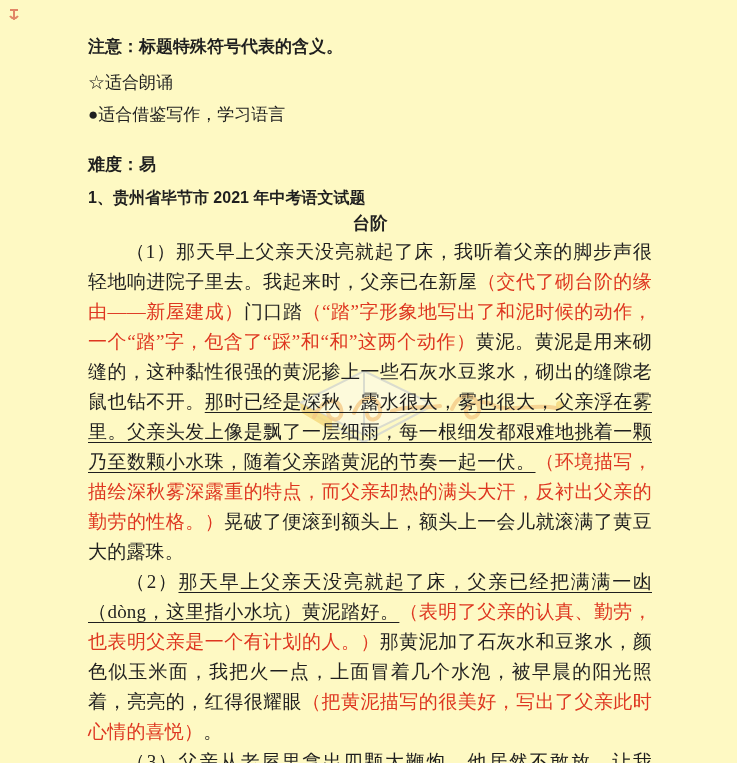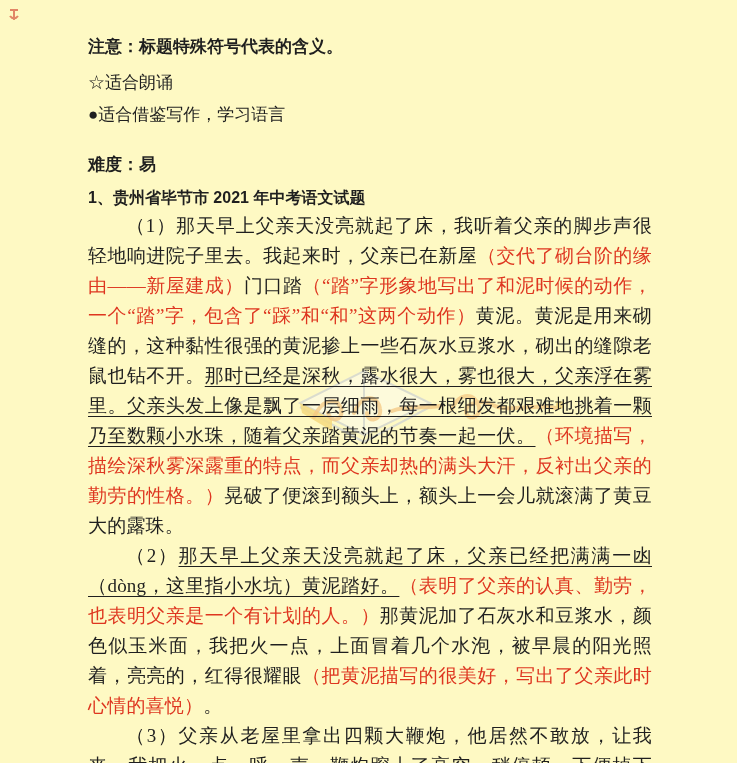--- a/index.html
+++ b/index.html
@@ -90,20 +90,21 @@
     <p class="notes">注意：标题特殊符号代表的含义。</p>
 
     <p class="legend-line"><span>☆</span><span>适合朗诵</span></p>
 
     <p class="legend-line"><span>●</span><span>适合借鉴写作，学习语言</span></p>
 
     <p class="difficulty">难度：易</p>
 
     <p class="exam-heading">1、贵州省毕节市 2021 年中考语文试题</p>
 
+    <h1 class="essay-title">台阶</h1>
 
     <div class="essay-body">
         <p class="para"><span class="seg">（1）那天早上父亲天没亮就起了床，我听着父亲的脚步声很轻地响进院子里去。我起来时，父亲已在新屋</span><span class="seg r">（交代了砌台阶的缘由——新屋建成）</span><span class="seg">门口踏</span><span class="seg r">（“踏”字形象地写出了和泥时候的动作，一个“踏”字，包含了“踩”和“和”这两个动作）</span><span class="seg">黄泥。黄泥是用来砌缝的，这种黏性很强的黄泥掺上一些石灰水豆浆水，砌出的缝隙老鼠也钻不开。</span><span class="seg u">那时已经是深秋，露水很大，雾也很大，父亲浮在雾里。父亲头发上像是飘了一层细雨，每一根细发都艰难地挑着一颗乃至数颗小水珠，随着父亲踏黄泥的节奏一起一伏。</span><span class="seg r">（环境描写，描绘深秋雾深露重的特点，而父亲却热的满头大汗，反衬出父亲的勤劳的性格。）</span><span class="seg">晃破了便滚到额头上，额头上一会儿就滚满了黄豆大的露珠。</span></p>
         <p class="para"><span class="seg">（2）</span><span class="seg u">那天早上父亲天没亮就起了床，父亲已经把满满一凼（dòng，这里指小水坑）黄泥踏好。</span><span class="seg r">（表明了父亲的认真、勤劳，也表明父亲是一个有计划的人。）</span><span class="seg">那黄泥加了石灰水和豆浆水，颜色似玉米面，我把火一点，上面冒着几个水泡，被早晨的阳光照着，亮亮的，红得很耀眼</span><span class="seg r">（把黄泥描写的很美好，写出了父亲此时心情的喜悦）</span><span class="seg">。</span></p>
         <p class="para"><span class="seg">（3）父亲从老屋里拿出四颗大鞭炮，他居然不敢放，让我来。我把火一点，呼一声，鞭炮蹿上了高空，稍停顿一下便掉下来，在即将落地的瞬间，啪——那条红色的纸棍便被炸得粉碎。</span><span class="seg u">许多纸筒落在父亲的头上肩膀上，父亲的两手没处放似的，抄着不是，贴在胯骨上也不是。他仿佛觉得有许多目光在望他，就尽力把胸挺得高些，无奈，他的背是驼惯了的，胸无法挺得高。因而，父亲明明高兴，却露出尴尬的笑。</span></p>
       </div>
 
   </div>
 </div>
 

